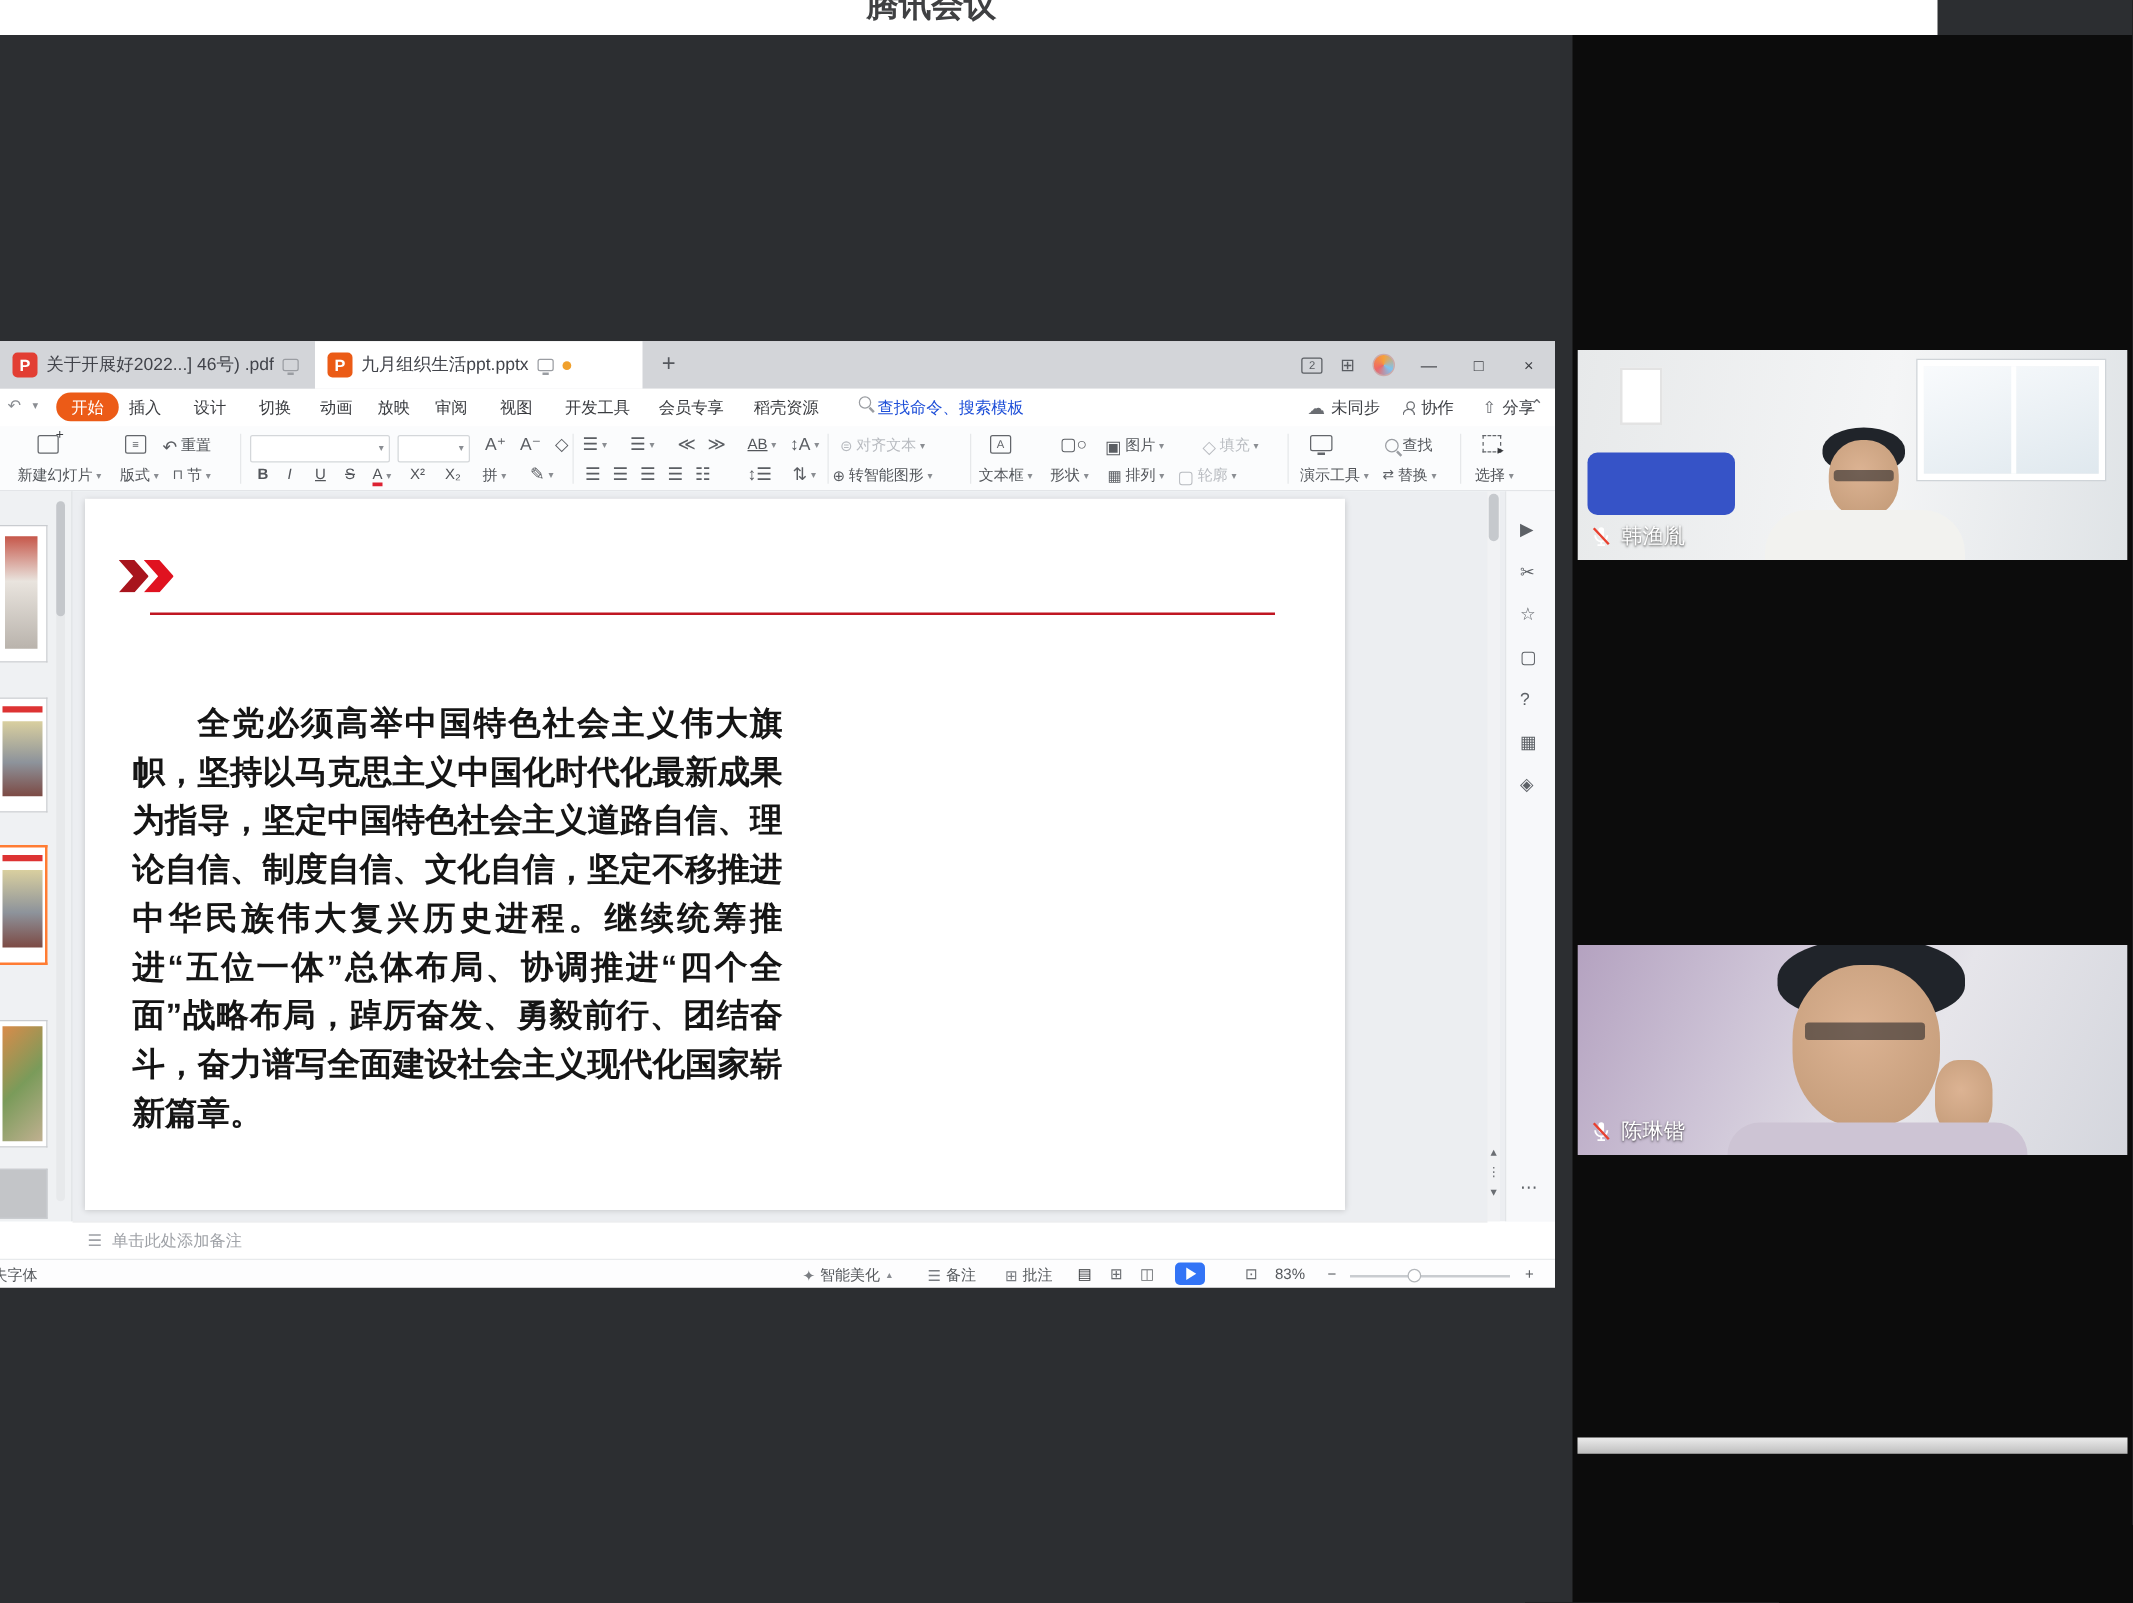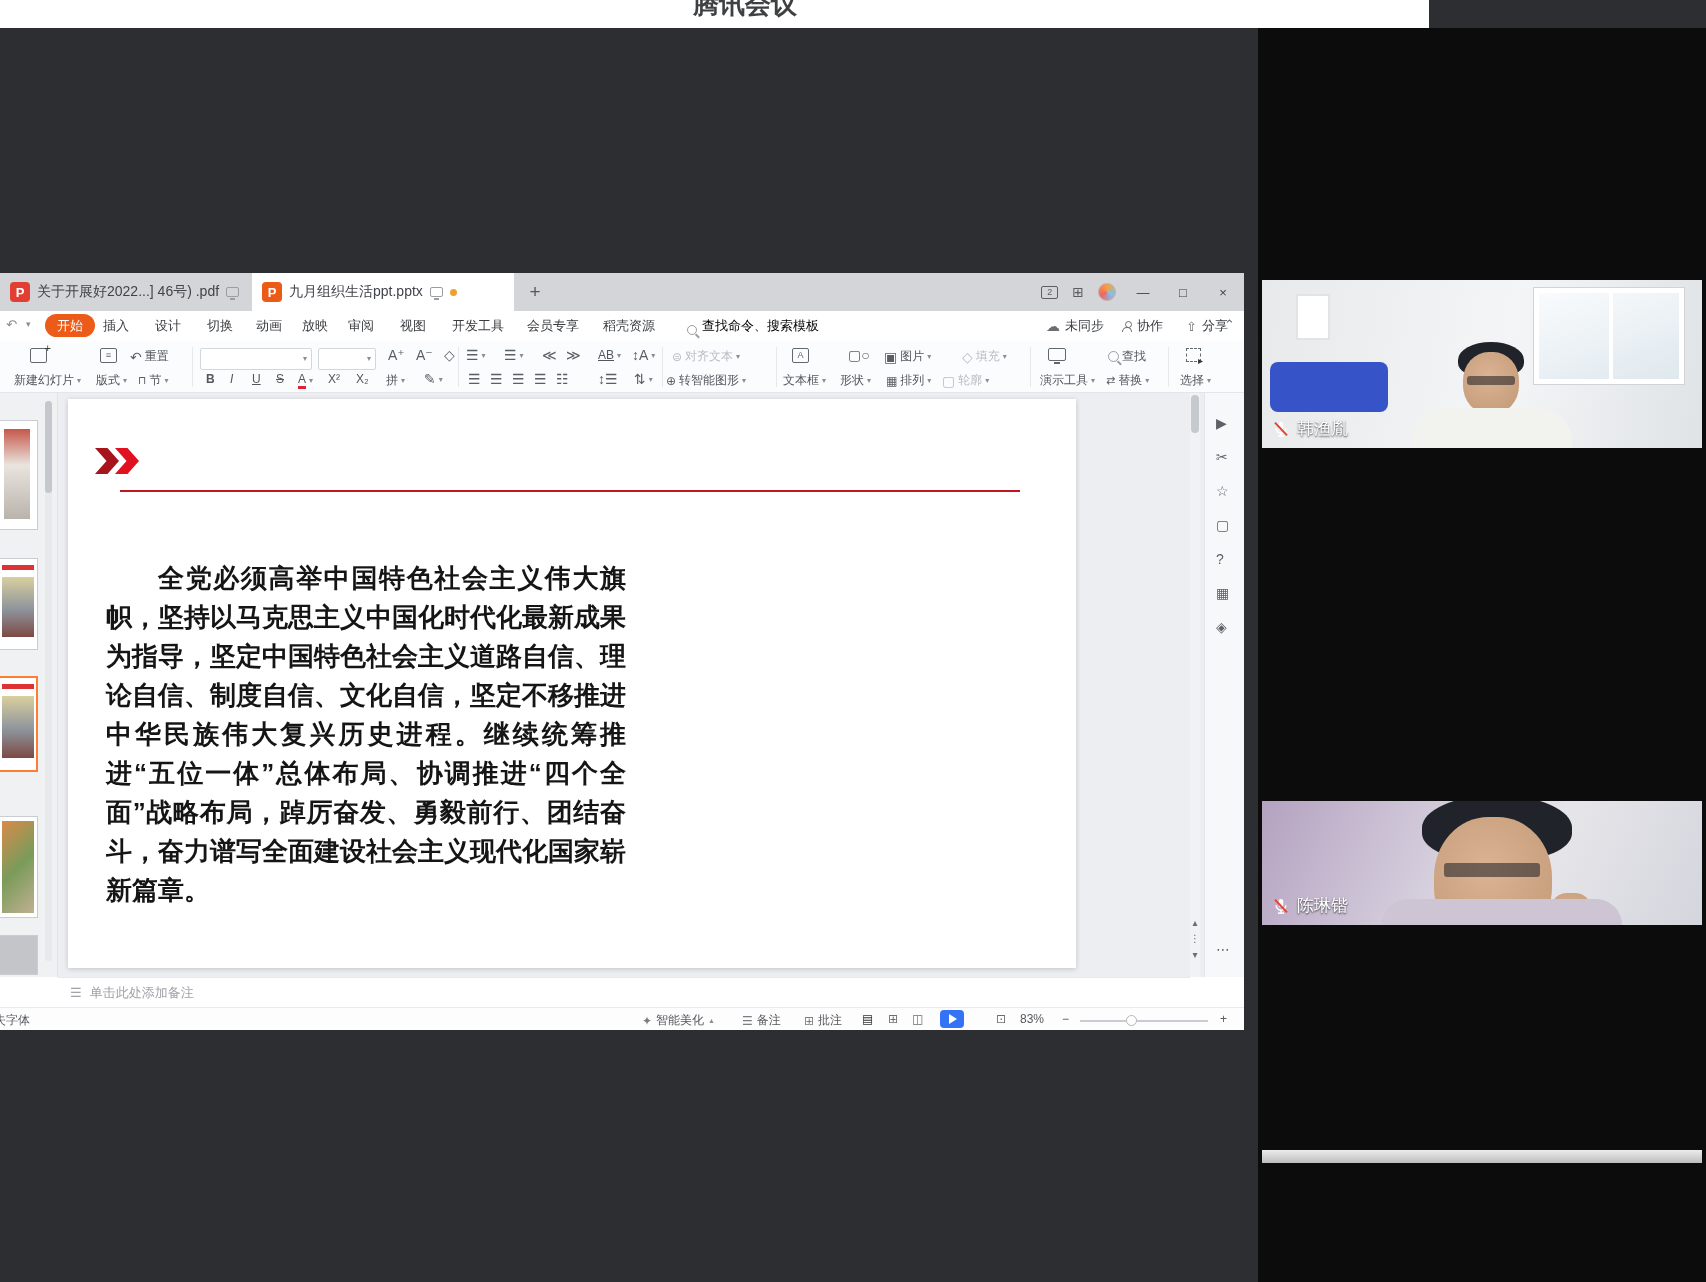--- a/index.html
+++ b/index.html
@@ -1,20 +1,20 @@
 <!DOCTYPE html>
 <html><head>
 <meta charset="utf-8">
 <style>
   html,body{margin:0;padding:0;background:#1a1a1a;}
   *{box-sizing:border-box;font-family:"Liberation Sans","DejaVu Sans",sans-serif;}
   #screen{position:relative;width:1706px;height:1282px;overflow:hidden;background:#2c2e31;}
 
   
-  .topbar{position:absolute;left:0;top:0;width:1429px;height:28px;background:#ffffff;overflow:hidden;}
+  .topbar{position:absolute;left:0;top:0;width:1550px;height:28px;background:#ffffff;overflow:hidden;}
   .meet-title{position:absolute;left:745px;top:-13px;transform:translateX(-50%);font-size:26px;font-weight:bold;color:#3f4042;white-space:nowrap;}
 
   
   .share-area{position:absolute;left:0;top:28px;width:1258px;height:1254px;background:#2c2e31;}
 
   
   .wps{position:absolute;left:0;top:273px;width:1244px;height:757px;background:#fff;}
   
   .tabbar{position:absolute;left:0;top:0;width:1244px;height:38px;background:#d3d5d9;}
   .tab{position:absolute;top:0;height:38px;display:flex;align-items:center;gap:7px;padding:0 10px;font-size:14px;color:#41434a;white-space:nowrap;overflow:hidden;}
@@ -31,21 +31,21 @@
   .i-win2{width:17px;height:13px;border:1.5px solid #5a5d62;border-radius:2px;font-size:9px;color:#5a5d62;text-align:center;line-height:11px;}
   .i-grid{font-size:14px;color:#5a5d62;line-height:1;}
   .i-avatar{width:18px;height:18px;border-radius:50%;background:conic-gradient(#f6a13a,#7ec3f0,#e66,#f6a13a);border:1px solid #caa;}
   .winbtn{width:26px;text-align:center;font-size:13px;color:#3e4045;}
   
   .menubar{position:absolute;left:0;top:38px;width:1244px;height:30px;background:#fff;font-size:13px;color:#3a3c40;}
   .mi{position:absolute;top:6px;white-space:nowrap;}
   .mi-pill{position:absolute;left:45px;top:3px;width:50px;height:23px;background:#ec5b17;border-radius:12px;color:#fff;text-align:center;line-height:23px;font-size:13px;}
   .undo{position:absolute;left:6px;top:6px;color:#8a8d92;font-size:13px;}
   .qchev{position:absolute;left:26px;top:8px;color:#8a8d92;font-size:9px;}
-  .msearch{position:absolute;left:687px;top:6px;display:flex;align-items:flex-end;gap:5px;color:#000000;font-size:13px;}
+  .msearch{position:absolute;left:687px;top:6px;display:flex;align-items:flex-start;gap:5px;color:#1d4ed8;font-size:13px;}
   .i-search{width:10px;height:10px;border:1.5px solid #9a9da2;border-radius:50%;position:relative;flex:0 0 auto;}
   .i-search::after{content:'';position:absolute;right:-4px;bottom:-2px;width:5px;height:1.5px;background:#9a9da2;transform:rotate(45deg);}
   .mright{position:absolute;top:6px;display:flex;align-items:center;gap:5px;color:#3f4146;font-size:13px;white-space:nowrap;}
   .i-cloud{color:#6a6d72;font-size:14px;}
   .i-person{width:10px;height:10px;position:relative;}
   .i-person::before{content:'';position:absolute;left:2.5px;top:0;width:5px;height:5px;border:1.5px solid #6a6d72;border-radius:50%;}
   .i-person::after{content:'';position:absolute;left:0;bottom:-1px;width:8px;height:4px;border:1.5px solid #6a6d72;border-bottom:none;border-radius:5px 5px 0 0;}
   
   .toolbar{position:absolute;left:0;top:68px;width:1244px;height:52px;background:#fbfcfd;border-bottom:1px solid #e3e5e8;}
   .tbi{position:absolute;display:flex;align-items:center;gap:3px;font-size:12px;color:#53565b;white-space:nowrap;}
@@ -518,21 +518,21 @@
             <line x1="12" y1="17.5" x2="12" y2="21" stroke="#fff" stroke-width="2"></line>
             <line x1="8" y1="21.5" x2="16" y2="21.5" stroke="#fff" stroke-width="2"></line>
             <line x1="4" y1="3.5" x2="20" y2="20.5" stroke="#e8402f" stroke-width="2.6"></line>
           </svg>
         <span>韩渔胤</span>
       </div>
     </div>
 
 
 
-    <div class="tile" style="top:773px;height:124px">
+    <div class="tile" style="top:728px;height:168px">
       <div class="vid v5">
         <div class="p-hair" style="left:160px;top:-6px;width:150px;height:66px"></div>
         <div class="p-head" style="left:172px;top:16px;width:118px;height:130px"></div>
         <div class="p-gl" style="left:182px;top:62px;width:96px;height:14px"></div>
         <div class="p-head" style="left:286px;top:92px;width:46px;height:60px;border-radius:40%"></div>
         <div class="p-body" style="left:120px;bottom:0;width:240px;height:26px;background:#cdc4d4"></div>
       </div>
       <div class="namebar">
         <svg width="18" height="18" viewBox="0 0 24 24">
             <rect x="9" y="2.5" width="6" height="11" rx="3" fill="#fff"></rect>

